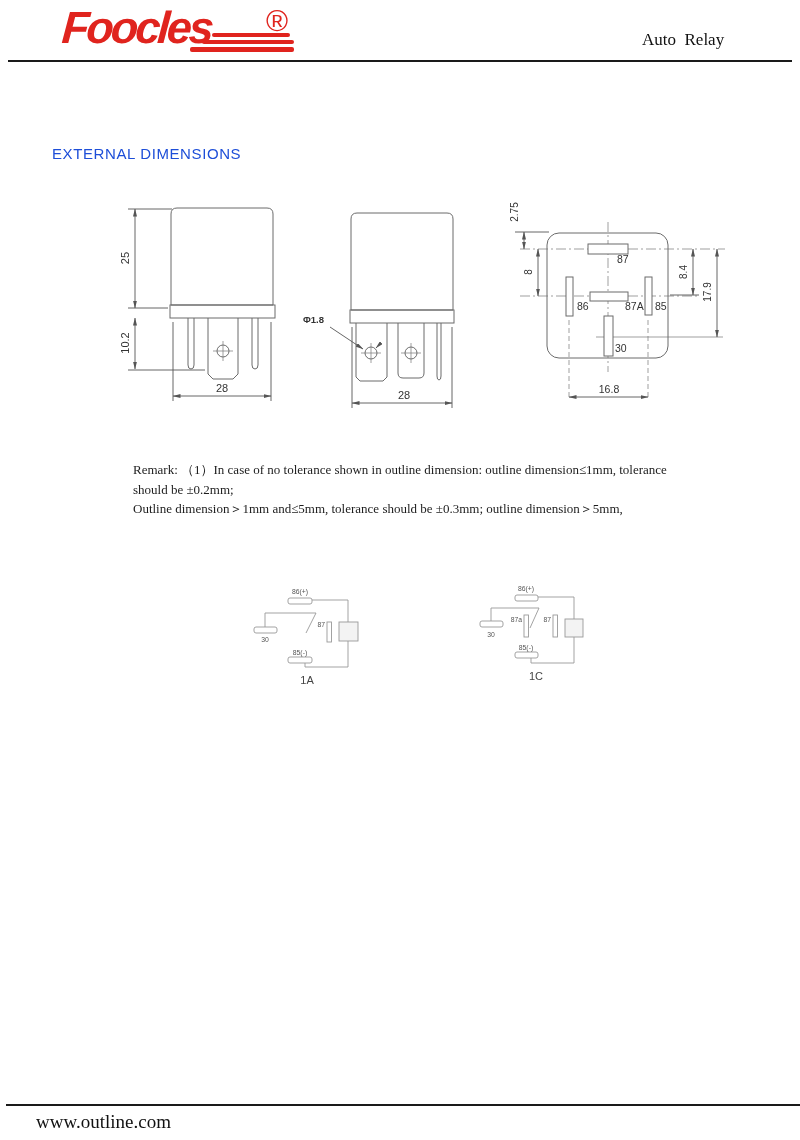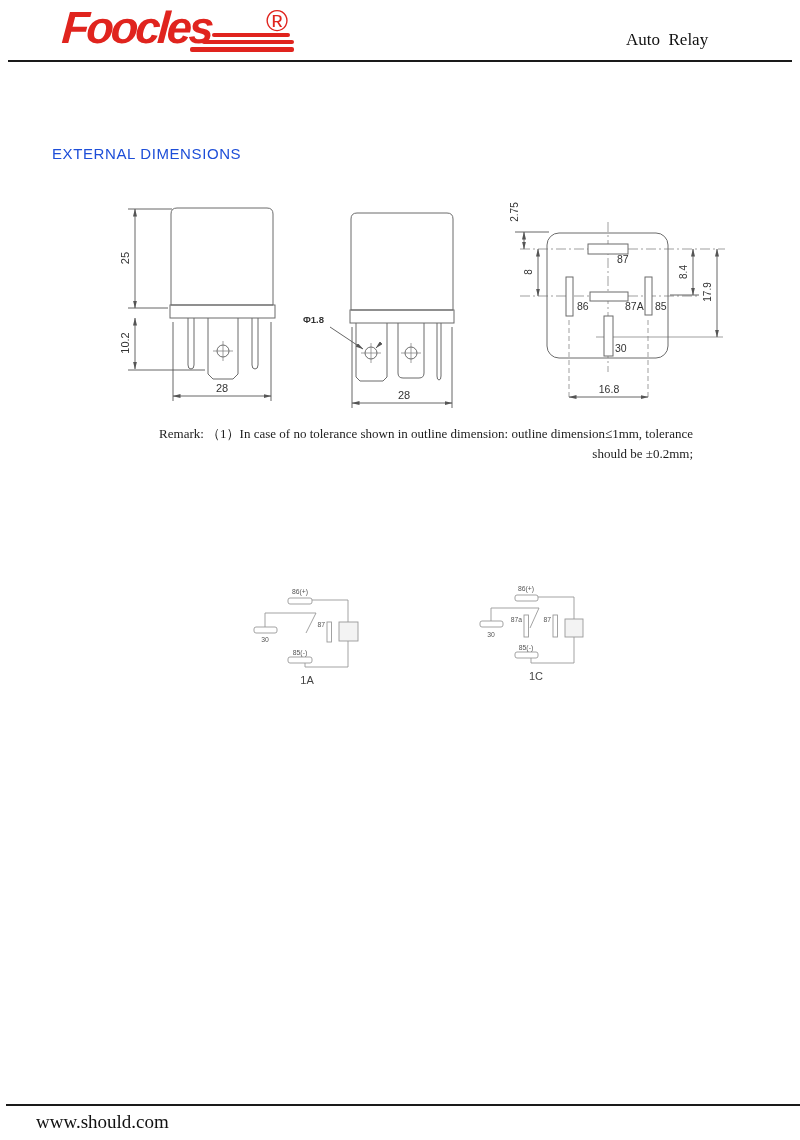--- a/index.html
+++ b/index.html
@@ -10,31 +10,31 @@
   
   .logo-wrap{position:absolute;left:62px;top:2px;width:250px;height:58px;}
   .logo-text{
     font-family:"Liberation Sans",sans-serif;font-style:italic;font-weight:800;
     font-size:45px;color:#e0241e;letter-spacing:-3px;line-height:52px;
     transform:skewX(-4deg);display:inline-block;
   }
   .speed-bar{position:absolute;background:#e0241e;border-radius:2px;}
   .reg-mark{position:absolute;left:204px;top:2px;color:#e0241e;font-size:30px;font-weight:400;font-style:normal;}
   .page-title{
-    position:absolute;left:626px;top:30px;font-family:"Liberation Serif",serif;
+    position:absolute;left:642px;top:30px;font-family:"Liberation Serif",serif;
     font-size:17px;color:#111;white-space:pre;
   }
   .rule{position:absolute;background:#1a1a1a;height:2px;}
   .section-title{
     position:absolute;left:52px;top:145px;font-size:15px;color:#1d4ed8;letter-spacing:.6px;
   }
   
   .remark{
-    position:absolute;left:133px;top:424px;width:560px;
-    font-family:"Liberation Serif",serif;font-size:13px;color:#1c1c1c;line-height:1.5;text-align:right;
+    position:absolute;left:133px;top:460px;width:560px;
+    font-family:"Liberation Serif",serif;font-size:13px;color:#1c1c1c;line-height:1.5;
   }
   
   .footer-text{
     position:absolute;left:36px;top:1111px;font-family:"Liberation Serif",serif;
     font-size:19px;color:#111;
   }
   svg{position:absolute;overflow:visible;}
   svg text{font-family:"Liberation Sans",sans-serif;fill:#333;}
   .dwg-line{stroke:#6b6b6b;stroke-width:1;fill:none;}
   .dwg-fill{stroke:#6b6b6b;stroke-width:1;fill:#ffffff;}
@@ -176,20 +176,21 @@
     <text style="font-size:10px;" transform="rotate(-90 711 292)" x="711" y="292" text-anchor="middle">17.9</text>
   </g>
   <g>
     <line class="dim-line" x1="569" y1="397" x2="648" y2="397" marker-start="url(#arw3)" marker-end="url(#arw3)"></line>
     <text style="font-size:10.5px;" x="609" y="393" text-anchor="middle">16.8</text>
   </g>
 </svg>
 
 <div class="remark">
   <div>Remark: （1）In case of no tolerance shown in outline dimension: outline dimension≤1mm, tolerance should be ±0.2mm;</div>
+  <div>Outline dimension＞1mm and≤5mm, tolerance should be ±0.3mm; outline dimension＞5mm,</div>
 </div>
 
 <svg style="left:248px;top:578px;width:120px;height:112px;" viewBox="248 578 120 112">
   <g>
     <path class="ckt" d="M311,600 L348,600 L348,622"></path>
     <path class="ckt" d="M348,641 L348,667 L305,667 L305,663"></path>
     <path class="ckt" d="M265,627 L265,613 L316,613"></path>
     <line class="ckt" x1="316" y1="613" x2="306" y2="633"></line>
   </g>
   <rect class="ckt-bar" x="288" y="598" width="24" height="6" rx="2"></rect>
@@ -219,13 +220,13 @@
   <rect class="ckt-box" x="565" y="619" width="18" height="18"></rect>
   <text class="ckt-txt" x="526" y="591" text-anchor="middle">86(+)</text>
   <text class="ckt-txt" x="491" y="637" text-anchor="middle">30</text>
   <text class="ckt-txt" x="522" y="622" text-anchor="end">87a</text>
   <text class="ckt-txt" x="551" y="622" text-anchor="end">87</text>
   <text class="ckt-txt" x="526" y="650" text-anchor="middle">85(-)</text>
   <text x="536" y="680" text-anchor="middle" style="font-size:11px;fill:#444;">1C</text>
 </svg>
 
 <div class="rule" style="left:6px;right:0;top:1104px;"></div>
-<div class="footer-text">www.should.com</div>
+<div class="footer-text">www.outline.com</div>
 
 </body></html>

